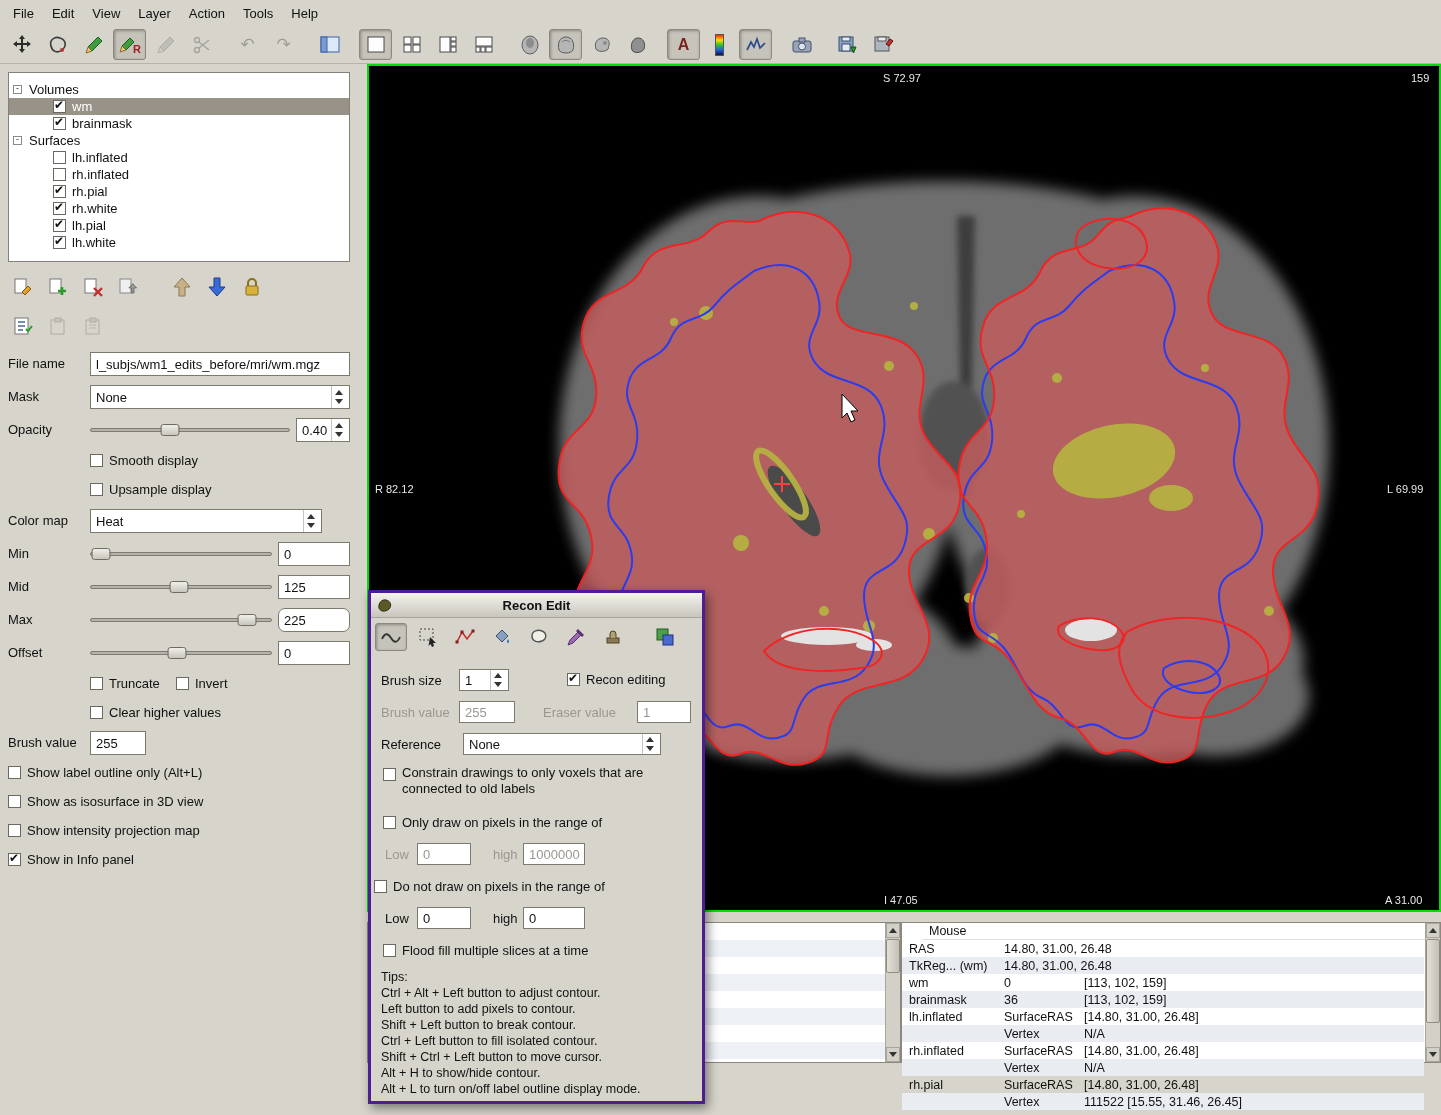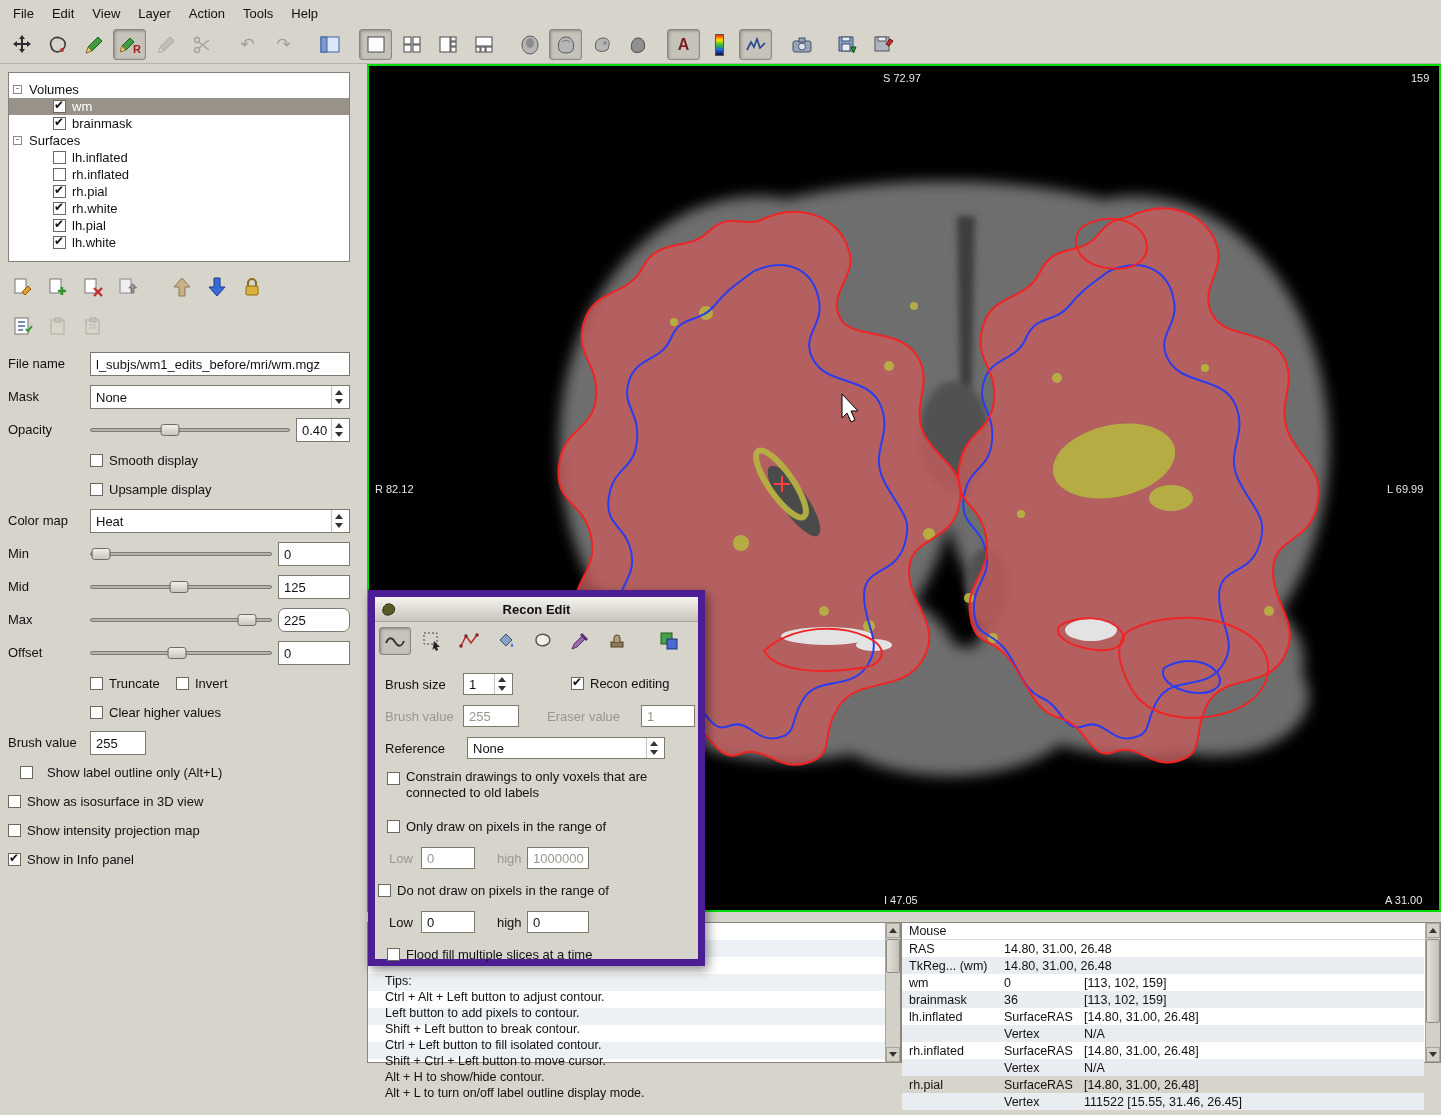--- a/index.html
+++ b/index.html
@@ -56,40 +56,40 @@
     background:#b5b2aa; border:1px solid #7e7b73; border-radius:2px; }
   .slider .handle { position:absolute; top:6px; width:19px; height:12px;
     background:linear-gradient(#f0eee9,#c8c5bd); border:1px solid #6e6b63; border-radius:3px;
     transform:translateX(-50%); }
   .cbrow { position:absolute; display:flex; align-items:center; white-space:nowrap; }
   
   .viewport { position:absolute; left:367px; top:64px; width:1074px; height:848px;
     background:#000; border:2px solid #00dd00; }
   .viewport svg { display:block; width:1070px; height:844px; }
   
-  .bpanel { position:absolute; top:922px; height:141px; background:#fff; border:1px solid #8a877f; }
+  .bpanel { position:absolute; top:922px; height:141px; background:#fff; border:1px solid #8a877f;padding-left:20px; }
   .bpanel-left { left:367px; width:534px;
     background:repeating-linear-gradient(#ffffff 0 17px, #edf0f4 17px 34px); }
   .bpanel-right { left:901px; width:540px; font-size:12.5px; }
   .irows { position:absolute; left:0; top:17px; right:16px; }
   .irow { height:17px; display:flex; align-items:center; white-space:nowrap; }
   .irow:nth-child(even) { background:#e9edf2; }
   .ihead { height:17px; display:flex; align-items:center; padding-left:7px; border-bottom:1px solid #e0e0e0; }
   .c1 { width:102px; padding-left:7px; flex:none; overflow:visible; }
   .c2 { width:80px; flex:none; overflow:visible; }
   .c3 { flex:1; overflow:hidden; }
   .vscroll { position:absolute; right:0; top:0; bottom:0; width:15px;
     background:#d3d0c8; border-left:1px solid #a8a59d; }
   .sarrow { position:absolute; left:0; width:14px; height:15px; display:flex;
     align-items:center; justify-content:center; background:#d3d0c8; border:1px solid #a8a59d; }
   .sthumb { position:absolute; left:0; width:14px; background:linear-gradient(90deg,#e3e0d8,#c3c0b8);
     border:1px solid #8e8b83; border-radius:2px; }
   
-  .dialog { position:absolute; left:368px; top:590px; width:337px; height:376px;
-    background:#d7d4cc; border:7px solid #4c1d95; box-shadow:3px 4px 10px rgba(0,0,0,.45); z-index:20; }
+  .dialog { position:absolute; left:368px; top:590px; width:337px; height:514px;
+    background:#d7d4cc; border:3px solid #4c1d95; box-shadow:3px 4px 10px rgba(0,0,0,.45); z-index:20; }
   .dtitle { height:25px; background:linear-gradient(#f4f3ee,#c8c5bc);
     border-bottom:1px solid #a8a59d; display:flex; align-items:center; justify-content:center;
     font-weight:bold; position:relative; }
   .dtitle .dicon { position:absolute; left:6px; top:4px; }
   .dtools { position:absolute; left:4px; top:30px; display:flex; gap:5px; align-items:center; }
   .dtbtn { width:32px; height:28px; display:flex; align-items:center; justify-content:center;
     border:1px solid transparent; border-radius:3px; }
   .dtbtn.active { background:#c6c3ba; border:1px solid #8b887f; box-shadow:inset 1px 1px 3px rgba(0,0,0,.3); }
   .dgap { width:10px; }
   .dialog .entry { height:22px; }
@@ -395,21 +395,21 @@
   <div class="cbrow" style="left:90px; top:389px;">
     <span class="cb"></span>
     <span>Smooth display</span>
   </div>
   <div class="cbrow" style="left:90px; top:418px;">
     <span class="cb"></span>
     <span>Upsample display</span>
   </div>
 
   <span class="flabel" style="left:8px; top:449px;">Color map</span>
-  <div class="entry" style="left:90px; top:445px; width:260px;">
+  <div class="entry" style="left:90px; top:445px; width:232px;">
     <span class="val">Heat</span>
     <span class="stepper">
         <i class="tri-u"></i>
         <i class="tri-d"></i>
       </span>
   </div>
 
   <span class="flabel" style="left:8px; top:482px;">Min</span>
   <div class="slider" style="left:90px; top:478px; width:182px;">
     <div class="track"></div>
@@ -457,21 +457,21 @@
   <div class="cbrow" style="left:90px; top:641px;">
     <span class="cb"></span>
     <span>Clear higher values</span>
   </div>
 
   <span class="flabel" style="left:8px; top:671px;">Brush value</span>
   <div class="entry" style="left:90px; top:667px; width:56px;">
     <span class="val">255</span>
   </div>
 
-  <div class="cbrow" style="left:20px; top:701px;gap:8px;">
+  <div class="cbrow" style="left:8px; top:701px;">
     <span class="cb"></span>
     <span>Show label outline only (Alt+L)</span>
   </div>
   <div class="cbrow" style="left:8px; top:730px;">
     <span class="cb"></span>
     <span>Show as isosurface in 3D view</span>
   </div>
   <div class="cbrow" style="left:8px; top:759px;">
     <span class="cb"></span>
     <span>Show intensity projection map</span>

